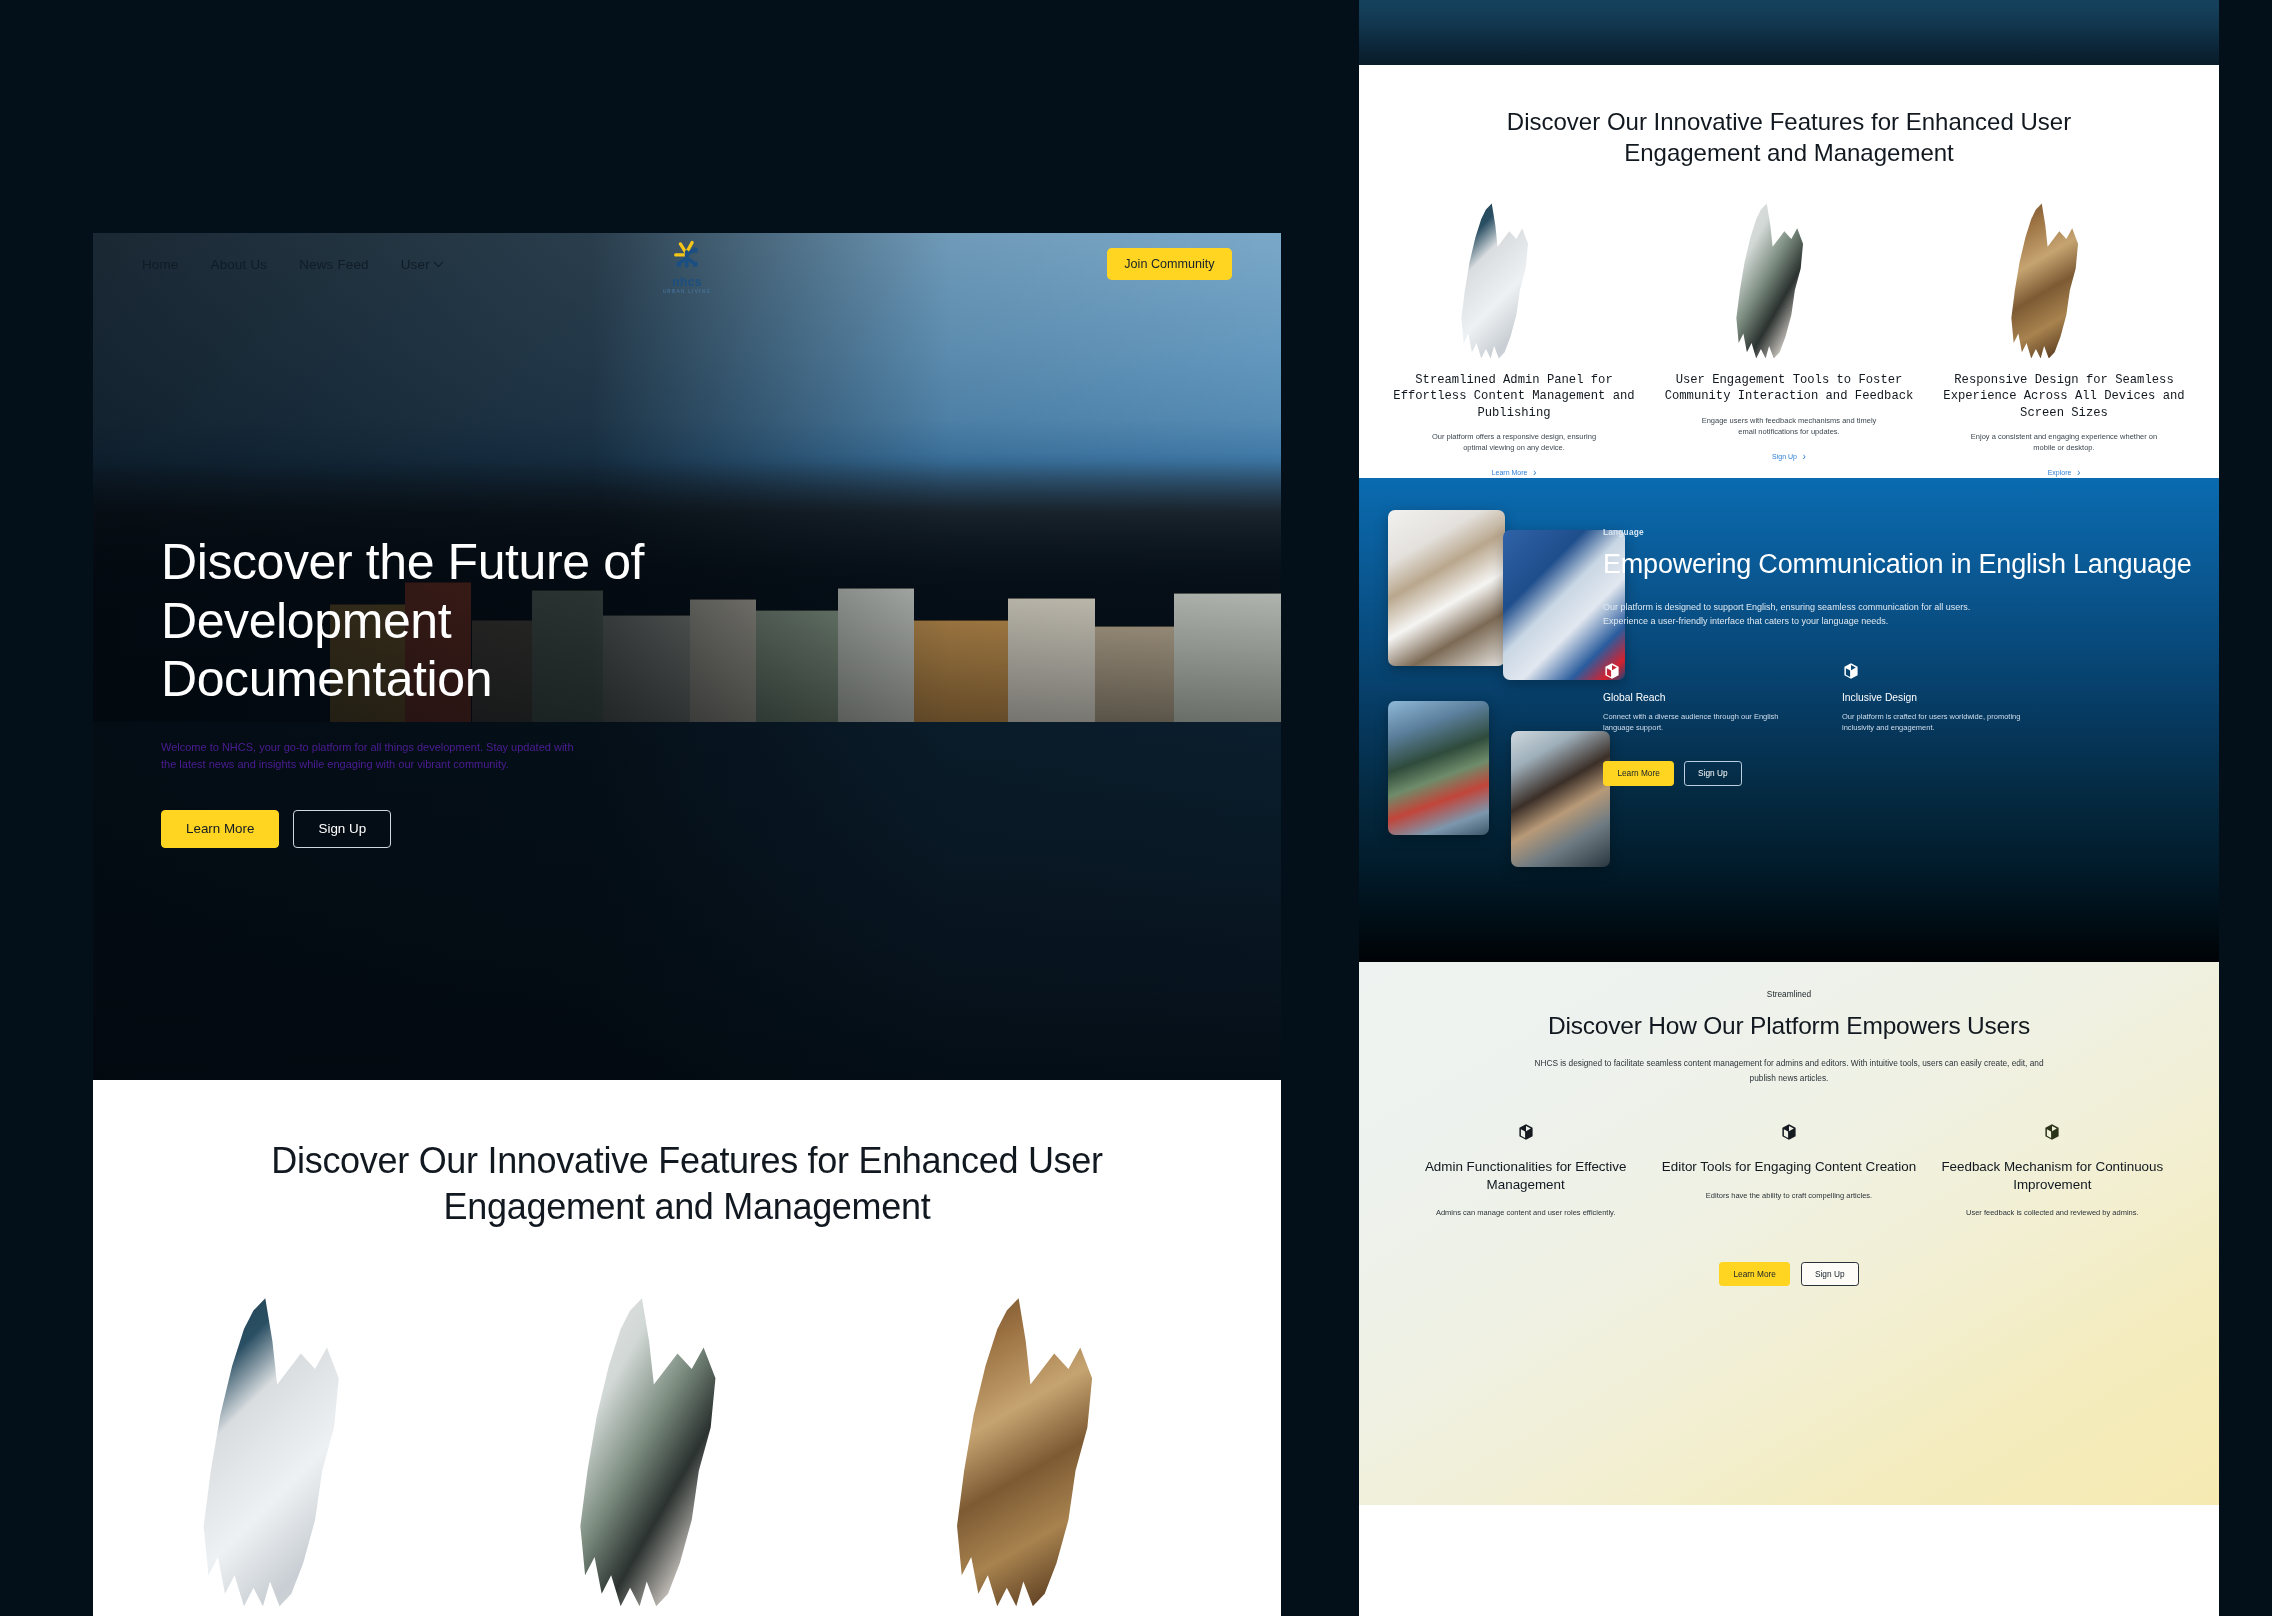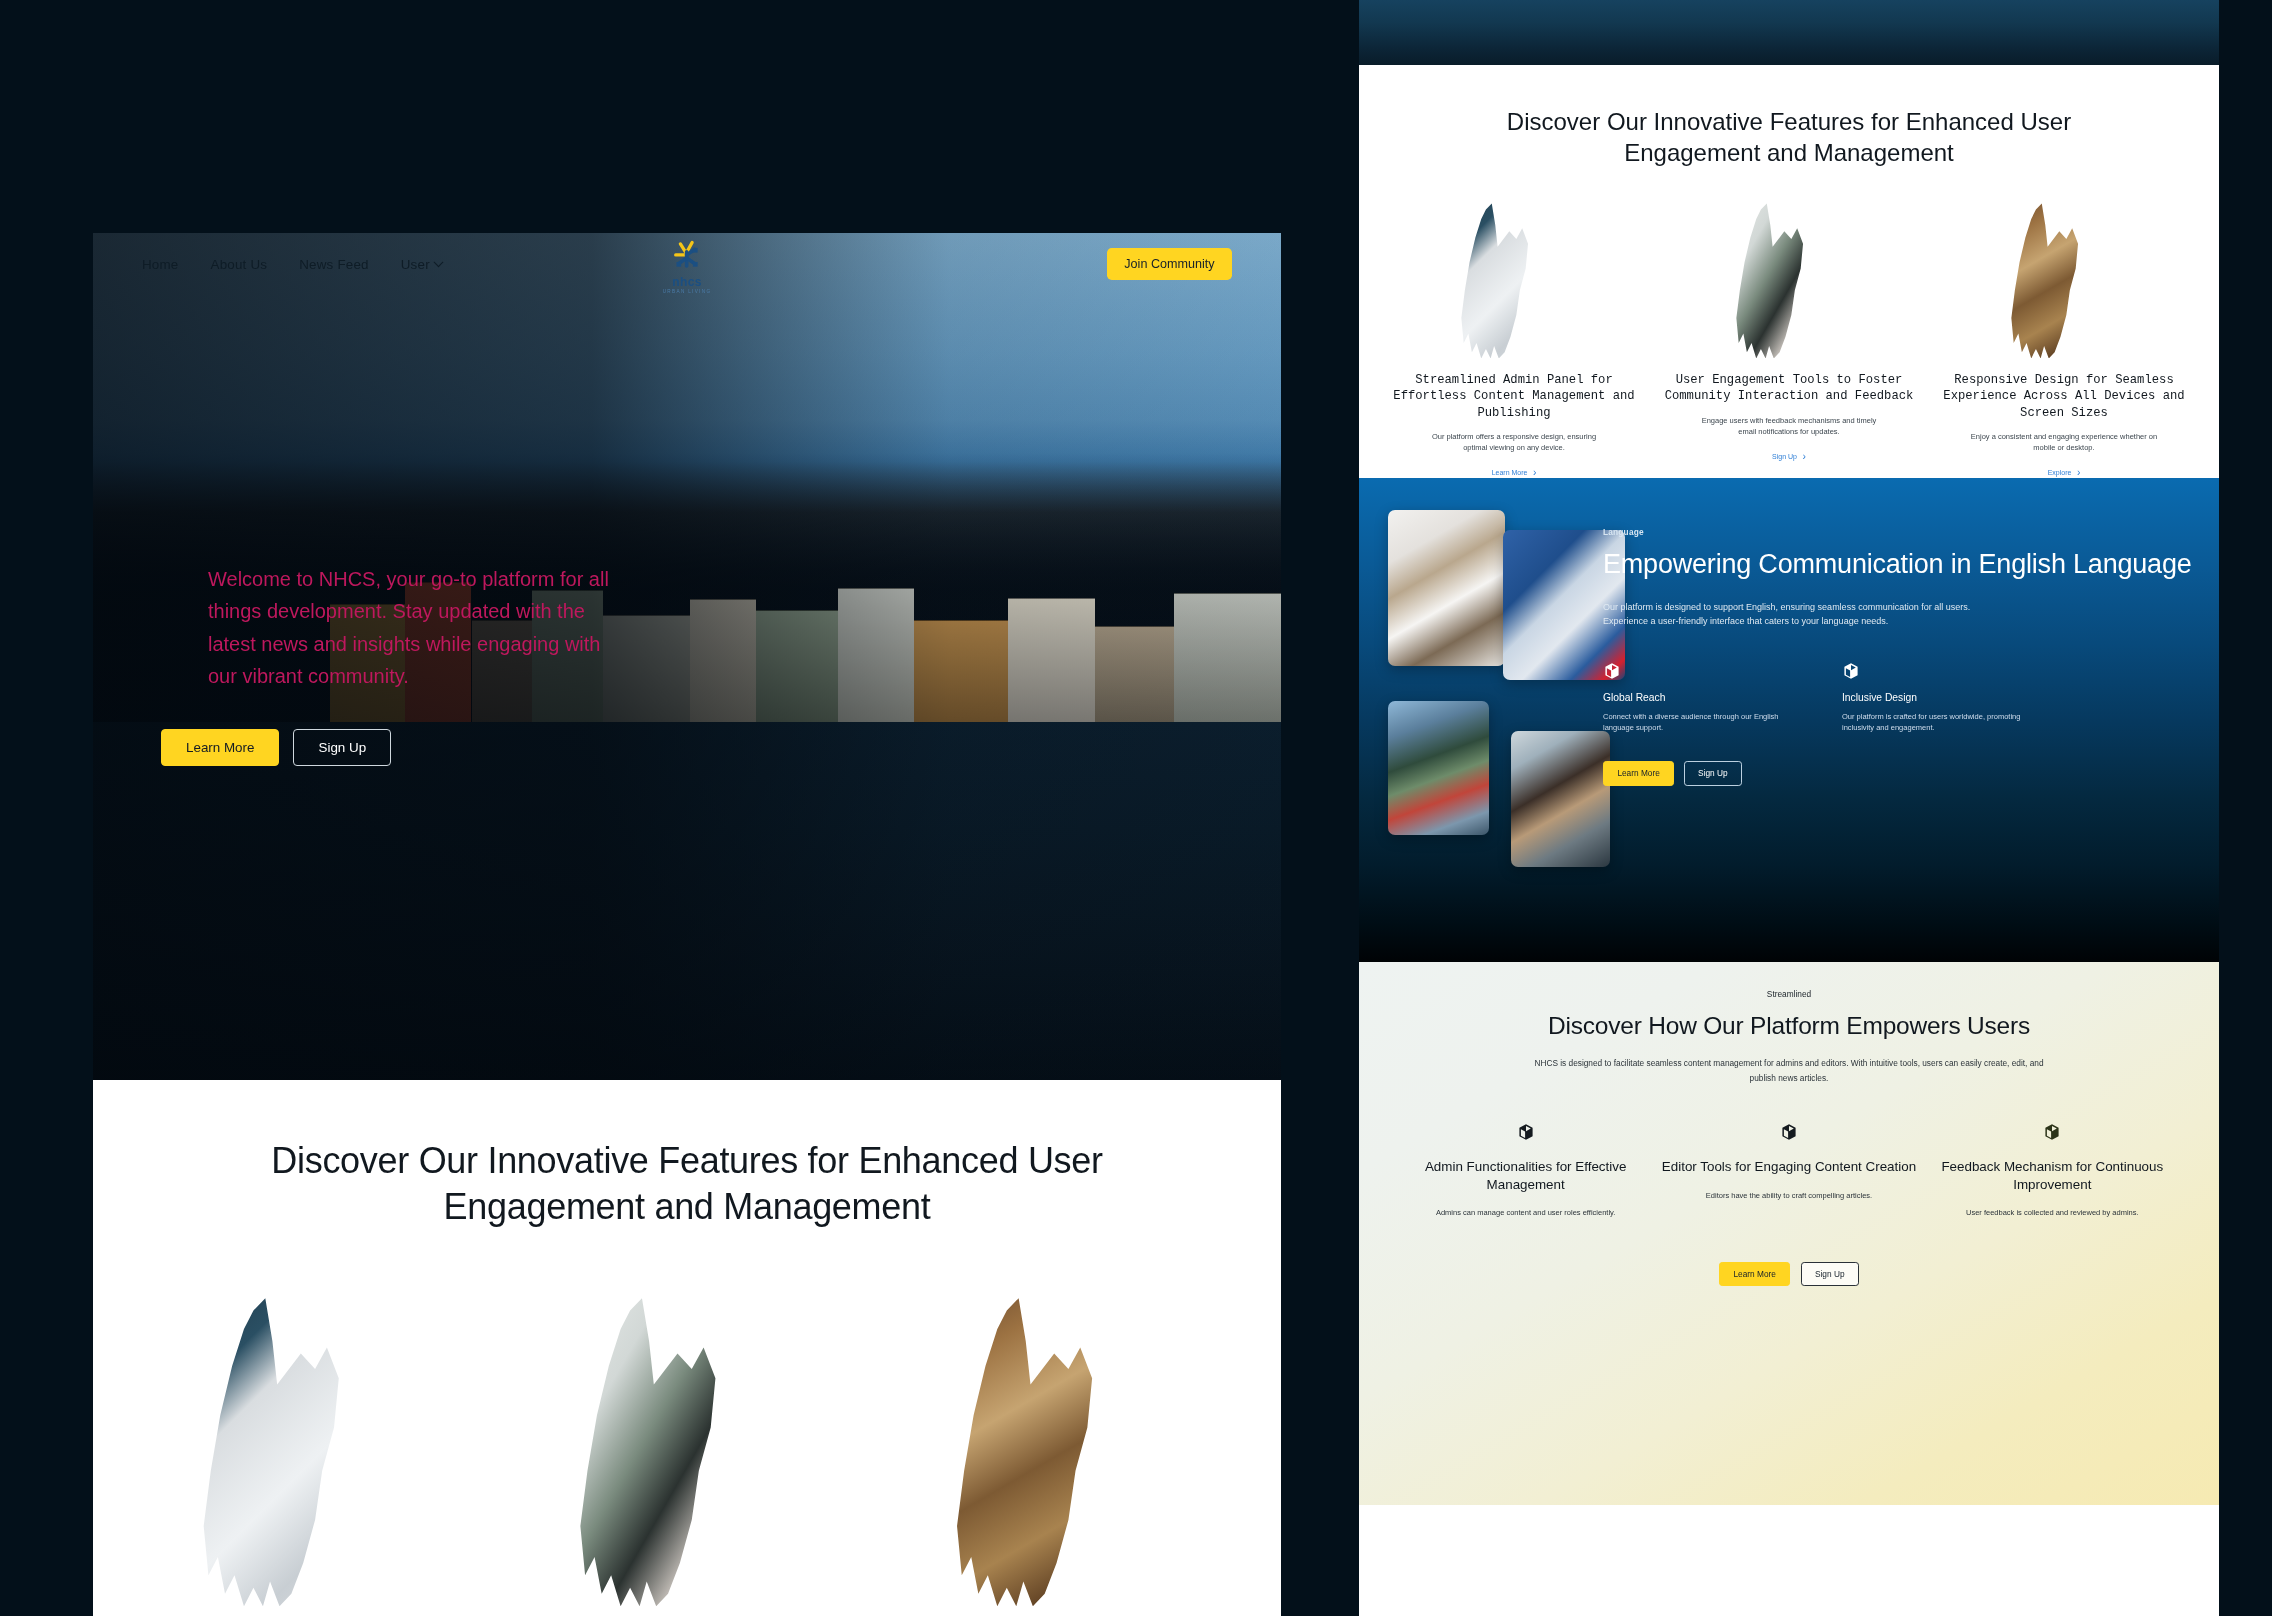--- a/index.html
+++ b/index.html
@@ -36,21 +36,21 @@
   .nav-more { display: flex; align-items: center; gap: 5.5px; }
   .chev { width: 7px; height: 7px; border-right: 1.6px solid #0e1c26; border-bottom: 1.6px solid #0e1c26; transform: rotate(45deg) translate(-1.6px,-1.6px); }
   .logo-wrap { position: absolute; left: 50%; top: 6.3px; transform: translateX(-50%); text-align: center; }
   .logo-mark { width: 36px; height: 35px; margin: 0 auto; }
   .logo-name { font-size: 12px; font-weight: 700; color: #1b4f82; letter-spacing: 0.4px; margin-top: 0.8px; }
   .logo-tag  { font-size: 4.7px; color: #4a7ba8; letter-spacing: 1.3px; }
   .btn-join { margin-left: auto; background: #ffd521; color: #16202a; font-size: 12.6px; padding: 8.7px 17.4px; border-radius: 4.7px; border: none; cursor: pointer; }
 
   .hero-body { position: absolute; left: 68px; top: 300px; width: 521px; z-index: 5; }
   .hero-title { font-size: 50px; line-height: 1.17; color: #fff; font-weight: 400; letter-spacing: -0.4px; }
-  .hero-sub { margin-top: 30px; font-size: 20px; line-height: 1.62; color: #be185d; max-width: 418px; margin-left: 47px; }
+  .hero-sub { margin-top: 30px; font-size: 11px; line-height: 1.62; color: #4c1d95; max-width: 418px; }
   .hero-btns { margin-top: 36px; display: flex; gap: 14px; }
   .btn { font-size: 13.4px; padding: 10.3px 24px; border-radius: 4px; cursor: pointer; }
   .btn-yellow { background: #ffd521; color: #141c24; border: 0.8px solid #ffd521; }
   .btn-ghost  { background: transparent; color: #fff; border: 0.8px solid #cfd8de; }
 
   
   .features { background: #fff; padding: 58px 47px 0; }
   .features-head { text-align: center; font-weight: 400; color: #11181f; }
   .pl .features-head { font-size: 36px; line-height: 1.28; letter-spacing: -0.3px; max-width: 860px; margin: 0 auto; }
   .feat-grid { display: flex; gap: 36px; margin-top: 68px; }
@@ -181,20 +181,21 @@
             </svg>
           </div>
           <div class="logo-name">nhcs</div>
           <div class="logo-tag">URBAN LIVING</div>
         </div>
 
         <button class="btn-join">Join Community</button>
       </div>
 
       <div class="hero-body">
+        <h1 class="hero-title">Discover the Future of Development Documentation</h1>
         <p class="hero-sub">Welcome to NHCS, your go-to platform for all things development. Stay updated with the latest news and insights while engaging with our vibrant community.</p>
         <div class="hero-btns">
           <button class="btn btn-yellow">Learn More</button>
           <button class="btn btn-ghost">Sign Up</button>
         </div>
       </div>
     </div>
 
     <div class="features">
       <h2 class="features-head">Discover Our Innovative Features for Enhanced User Engagement and Management</h2>

